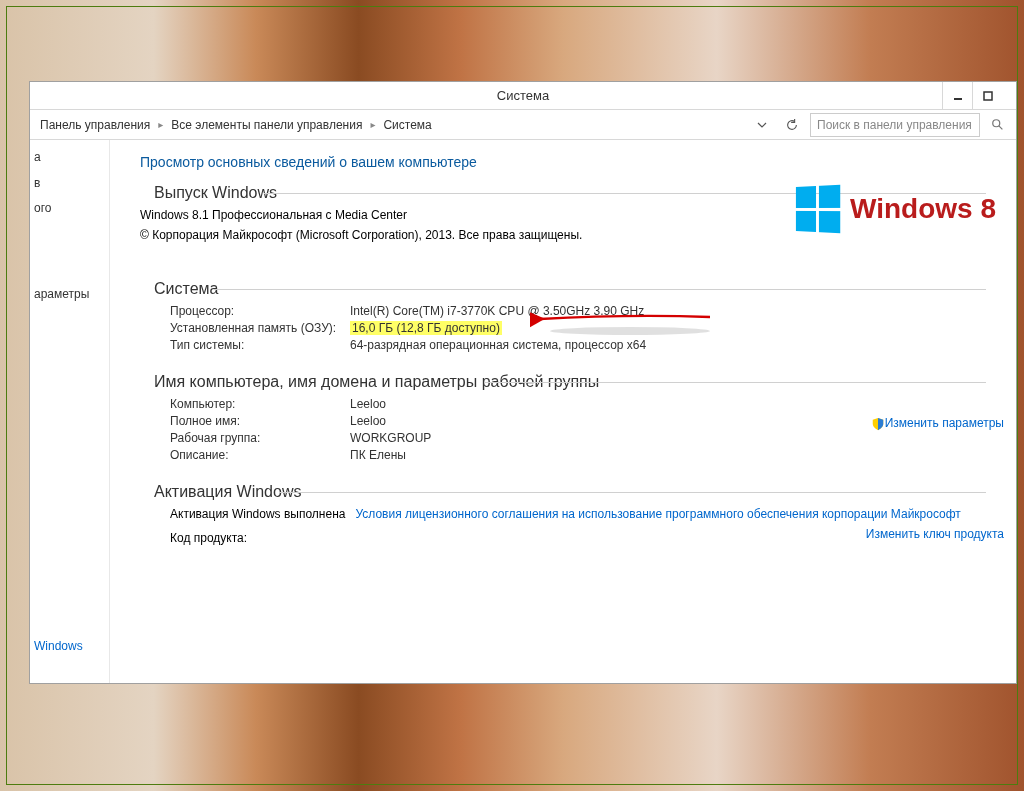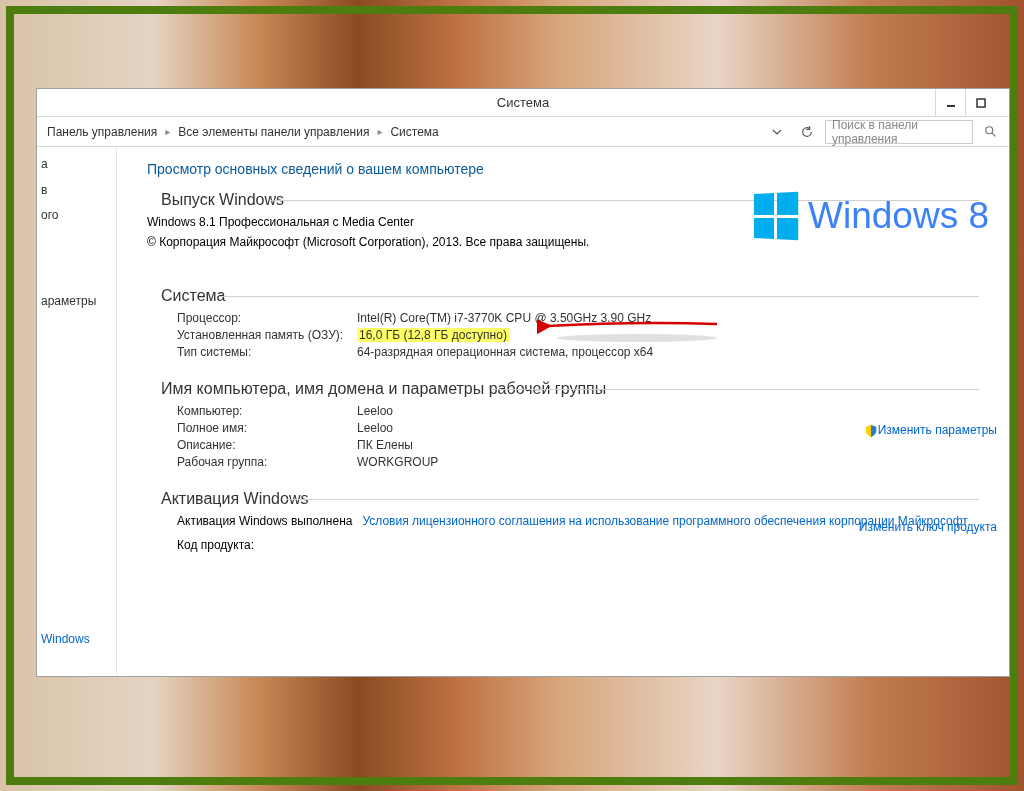--- a/index.html
+++ b/index.html
@@ -13,21 +13,21 @@
     position: relative;
   }
   .bg {
     position: absolute;
     inset: 0;
     background: linear-gradient(90deg, #d9c3a8 0%, #e4d4c2 15%, #c98958 25%, #8a4b22 35%, #c07345 45%, #d8a87e 55%, #e8d5c6 70%, #c27d52 85%, #a0532d 100%);
   }
   .frame {
     position: absolute;
     left: 6px; top: 6px; right: 6px; bottom: 6px;
-    border: 8px solid #4d7c0f;
+    border: 1px solid #4d7c0f;
     background: transparent;
     overflow: hidden;
   }
   .window {
     position: absolute;
     left: 22px; top: 74px; right: 0; bottom: 100px;
     background: #fff;
     border: 1px solid #a0a0a0;
     display: flex;
     flex-direction: column;
@@ -85,21 +85,21 @@
     gap: 6px;
   }
   .addr-btn {
     width: 24px; height: 24px;
     display:flex;align-items:center;justify-content:center;
     color:#555;
   }
   .search-box {
     border: 1px solid #ccc;
     height: 24px;
-    width: 148px;
+    width: 170px;
     padding: 0 6px;
     color: #888;
     display: flex;
     align-items: center;
   }
   .body {
     flex: 1;
     display: flex;
     overflow: hidden;
   }
@@ -164,23 +164,23 @@
   .win8-logo .sq {
     width: 46px; height: 46px;
     display: grid;
     grid-template-columns: 1fr 1fr;
     grid-template-rows: 1fr 1fr;
     gap: 3px;
     transform: perspective(130px) rotateY(-16deg);
   }
   .win8-logo .sq div { background: #00adef; }
   .win8-logo .txt {
-    color: #3b82f6;
-    font-size: 37px;
-    font-weight: 400;
+    color: #b91c1c;
+    font-size: 28px;
+    font-weight: 700;
   }
   .change-params {
     position: absolute;
     right: 12px;
     top: 276px;
     text-align: right;
     color: #0066cc;
     font-size: 12px;
     line-height: 1.3;
   }
@@ -309,26 +309,26 @@
 
         <div class="row">
           <div class="label">Компьютер:</div>
           <div class="value">Leeloo</div>
         </div>
         <div class="row">
           <div class="label">Полное имя:</div>
           <div class="value">Leeloo</div>
         </div>
         <div class="row">
+          <div class="label">Рабочая группа:</div>
+          <div class="value">WORKGROUP</div>
+        </div>
+        <div class="row">
           <div class="label">Описание:</div>
           <div class="value">ПК Елены</div>
-        </div>
-        <div class="row">
-          <div class="label">Рабочая группа:</div>
-          <div class="value">WORKGROUP</div>
         </div>
 
         <div class="change-params">
           <span class="shield">
             <svg width="14" height="14" viewBox="0 0 16 16">
               <path d="M8 1 L14 3 V8 C14 12 8 15 8 15 C8 15 2 12 2 8 V3 Z" fill="#ffcf00"></path>
               <path d="M8 1 L14 3 V8 C14 12 8 15 8 15 V1 Z" fill="#2b7cd3"></path>
             </svg>
           </span><span class="link">Изменить параметры</span>
         </div>

